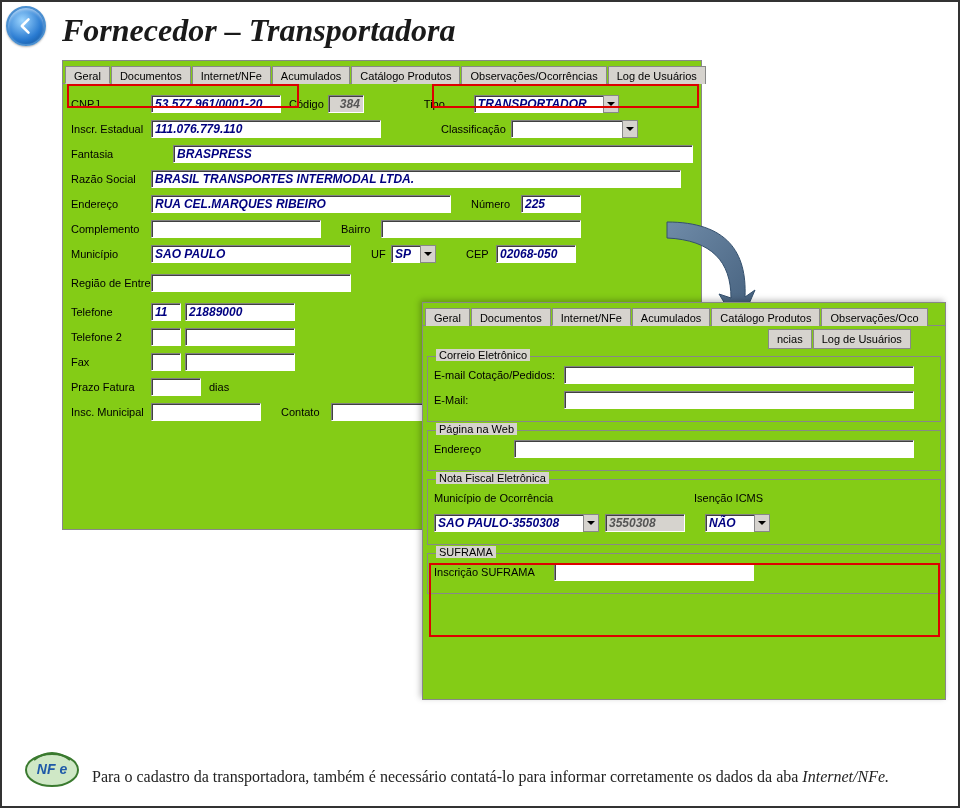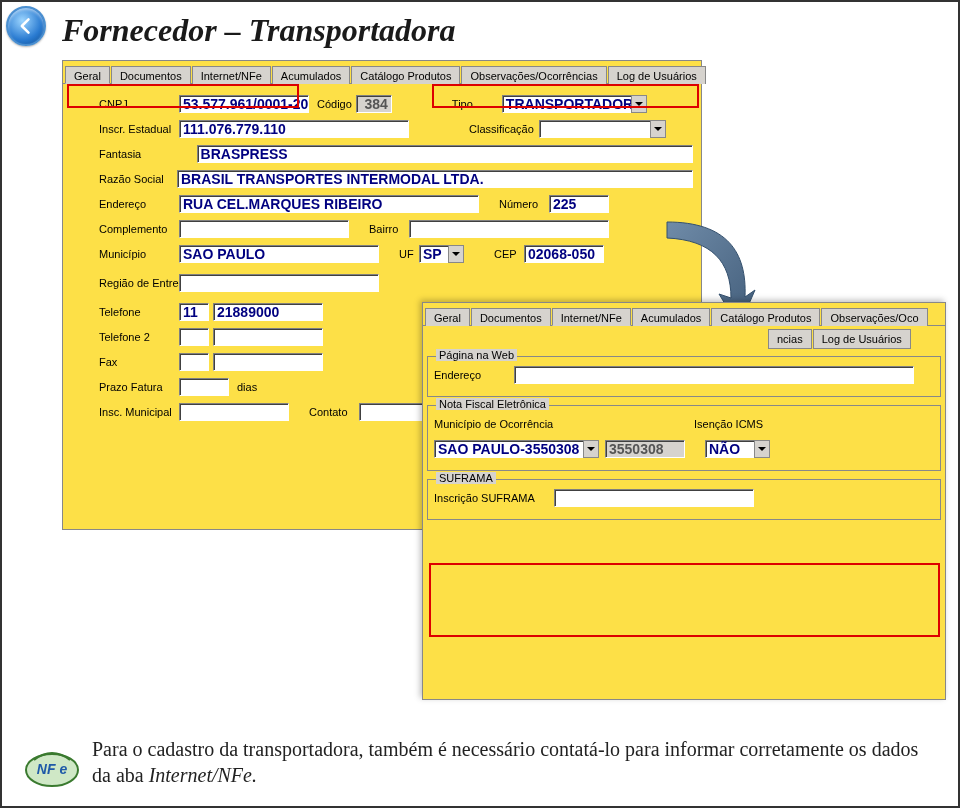--- a/index.html
+++ b/index.html
@@ -34,21 +34,21 @@
     position:absolute;
     left: 60px; top: 10px;
     font-family: "Times New Roman", serif;
     font-style: italic;
     font-weight: bold;
     font-size: 32px;
     color: #1a1a1a;
   }
   .panel {
     position: absolute;
-    background: #fde047;
+    background: #84cc16;
     border: 1px solid #888;
   }
   .panel1 { left: 60px; top: 58px; width: 640px; height: 470px; }
   .panel2 { left: 420px; top: 300px; width: 524px; height: 398px; box-shadow: -2px -2px 6px rgba(0,0,0,.25); }
   .tabs {
     display:flex;
     padding: 4px 2px 0 2px;
     font-size: 11px;
     color:#000;
     position:relative;
@@ -64,36 +64,36 @@
     position:relative;
     top:1px;
     white-space:nowrap;
   }
   .tab.active {
     background:#d6d3ce;
     border-bottom:1px solid #d6d3ce;
     top:1px;
     font-weight:normal;
   }
-  .pbody { padding: 10px 8px; margin-left: 28px; }
+  .pbody { padding: 10px 8px; }
   .row { display:flex; align-items:center; margin-bottom:5px; min-height:20px;}
   .lbl { color:#000; padding-right:4px; white-space:nowrap;}
   .fld {
     background:#fff;
     border:1px solid #808080;
     border-right-color:#fff; border-bottom-color:#fff;
     box-shadow: inset 1px 1px 0 #404040;
     height:18px;
     padding:1px 3px;
     font-family: Verdana, Tahoma, sans-serif;
-    font-size: 14px;
+    font-size: 12px;
     font-weight:bold;
     color:#000080;
     display:inline-flex; align-items:center;
-    overflow:hidden; white-space:nowrap;
+    overflow:hidden; white-space:nowrap;font-style:italic;
   }
   .fld.ro { background:#d6d3ce; color:#555; }
   .combo {
     position:relative;
     display:inline-flex;
     text-align:right;
   }
   .combo .arr {
     width:16px; height:18px;
     background:#d6d3ce;
@@ -125,21 +125,21 @@
     padding:0 3px;
     font-size:11px;
   }
   .arrow-svg { position:absolute; left:645px; top:210px; width:110px; height:120px; }
 
   .footnote {
     position:absolute;
     left: 90px; bottom: 18px;
     right: 20px;
     font-family: "Times New Roman", serif;
-    font-size: 20px;
+    font-size: 16px;
     color:#222;
     line-height:1.3;
   }
   .footnote .ital { font-style: italic; }
   .nfe-badge {
     position:absolute;
     left: 22px; bottom: 18px;
     width: 56px; height: 42px;
   }
 </style>
@@ -268,20 +268,31 @@
       <div class="tab active">Internet/NFe</div>
       <div class="tab">Acumulados</div>
       <div class="tab">Catálogo Produtos</div>
       <div class="tab" style="overflow:hidden">Observações/Oco</div>
     </div>
     <div style="padding:2px 2px 0 345px; display:flex">
       <div class="tab" style="border-bottom:1px solid #888">ncias</div>
       <div class="tab" style="border-bottom:1px solid #888">Log de Usuários</div>
     </div>
 
+    <div class="group">
+      <span class="glabel">Correio Eletrônico</span>
+      <div class="row">
+        <span class="lbl" style="width:130px">E-mail Cotação/Pedidos:</span>
+        <span class="fld" style="width:350px"></span>
+      </div>
+      <div class="row">
+        <span class="lbl" style="width:130px">E-Mail:</span>
+        <span class="fld" style="width:350px"></span>
+      </div>
+    </div>
 
     <div class="group">
       <span class="glabel">Página na Web</span>
       <div class="row">
         <span class="lbl" style="width:80px">Endereço</span>
         <span class="fld" style="width:400px"></span>
       </div>
     </div>
 
     <div class="group">

